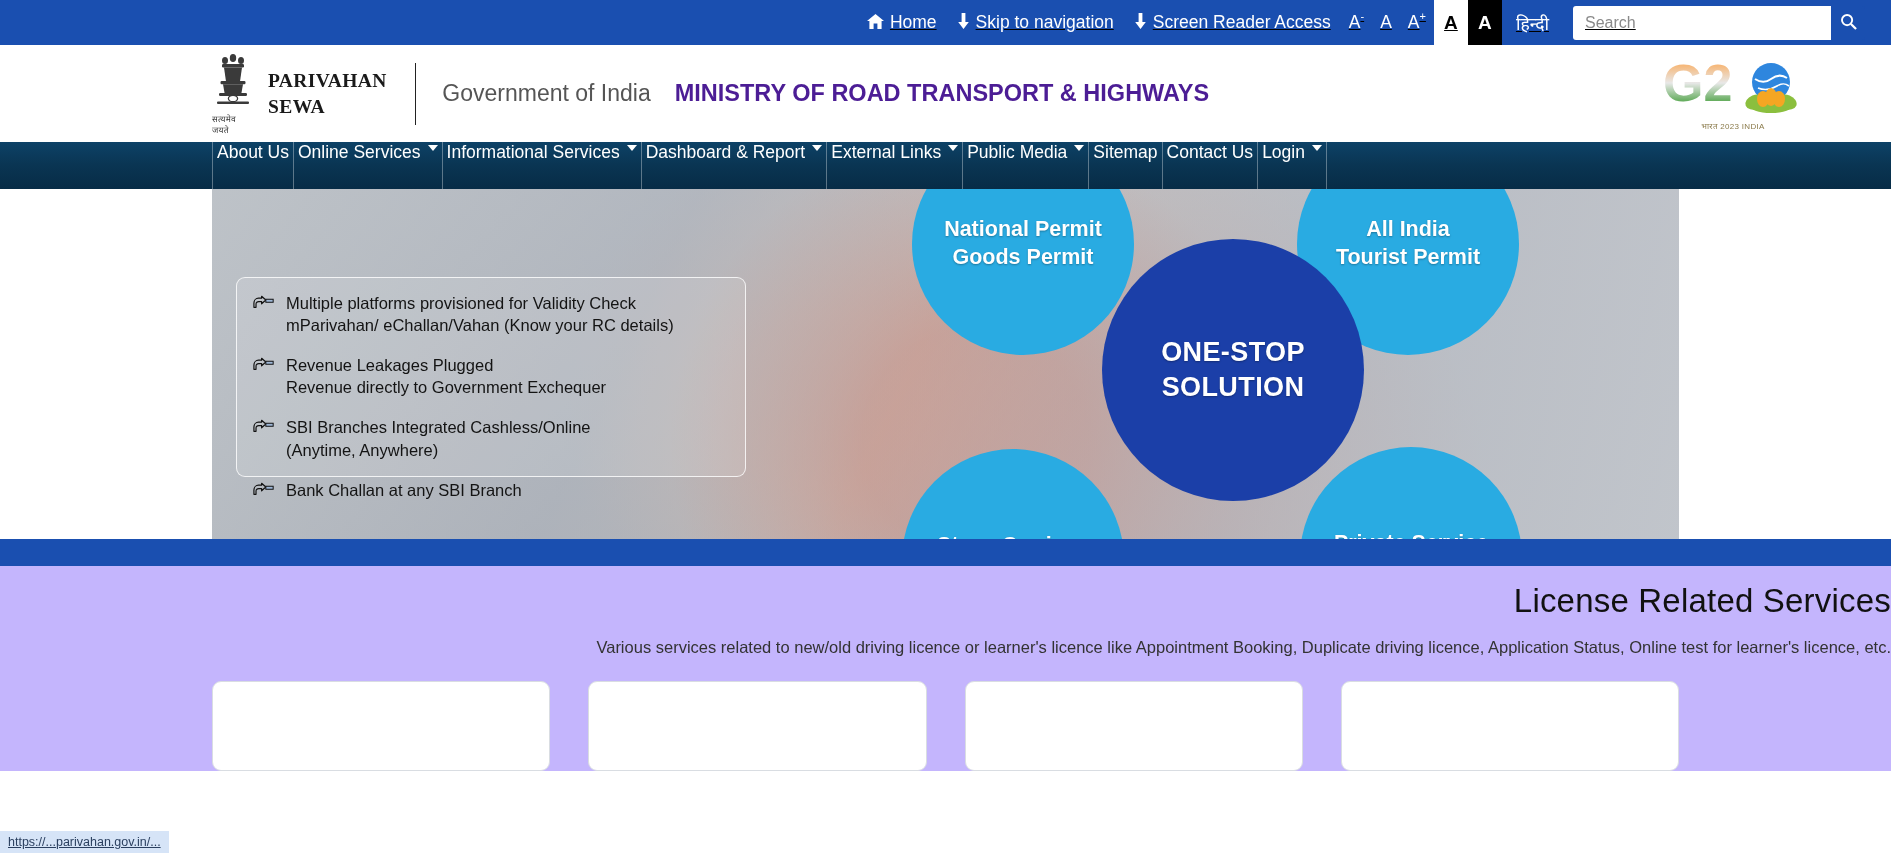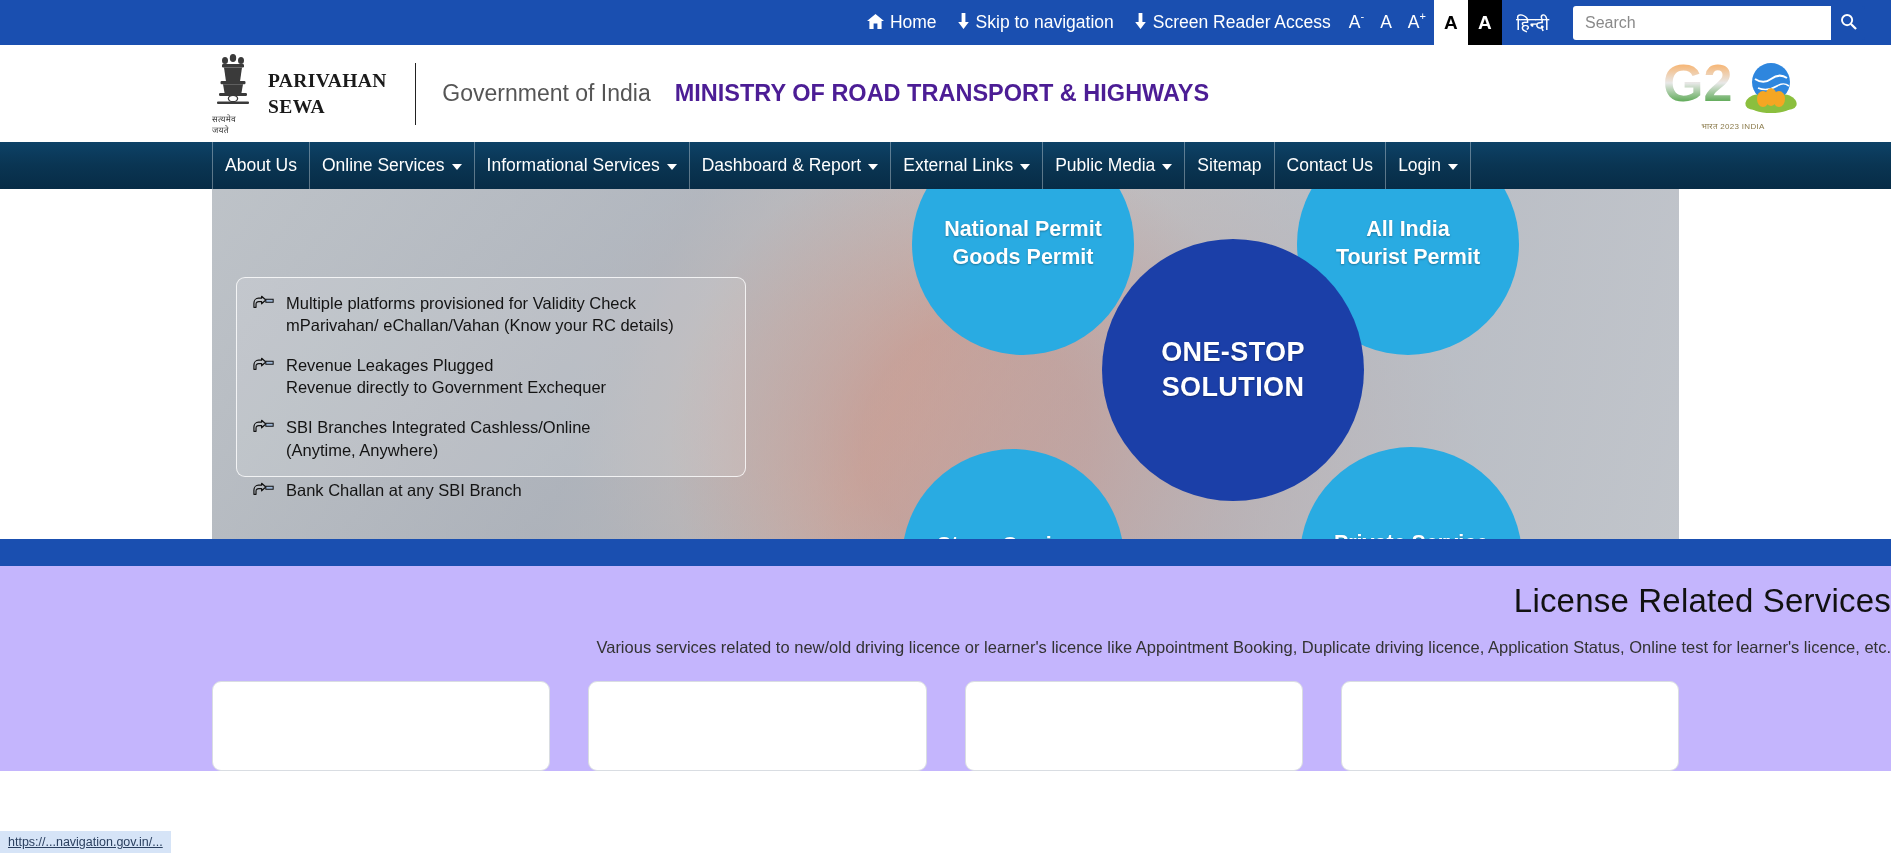--- a/index.html
+++ b/index.html
@@ -13,21 +13,21 @@
   
   .topbar {
     height: 45px;
     background: #1A4FB0;
     display: flex;
     align-items: center;
     justify-content: flex-end;
     padding-right: 26px;
     position: relative;
   }
-  .topbar-inner { display:flex; align-items:center; height:47px; }
+  .topbar-inner { display:flex; align-items:center; height:47px;text-decoration:underline; }
   .tb-link {
     color:#fff; font-size:17.5px; text-decoration:none;
     display:flex; align-items:center; gap:6px;
     padding: 0 10px; white-space:nowrap;
   }
   .tb-ico { font-size:16px; line-height:1; display:inline-block; }
   .fsz {
     color:#fff; font-size:17.5px; padding:0 8px; cursor:pointer;
     position:relative; display:inline-flex; align-items:flex-start;
   }
@@ -78,22 +78,22 @@
          display:flex; flex-direction:column; align-items:center; }
   .g20-caption { font-size:8px; color:#8a7a4a; margin-top:1px; letter-spacing:.3px; }
 
   
   .nav {
     height: 47px;
     background: linear-gradient(180deg,#0d4267 0%,#0a3553 48%,#072c46 100%);
     display:flex; align-items:stretch; padding-left:212px;
   }
   .nav-item {
-    display:flex; align-items:center; gap:7px;
-    padding: 0 12px; color:#ffffff; font-size:17.5px;
+    display:flex; align-items:flex-start; gap:7px;
+    padding: 0 4px; color:#ffffff; font-size:17.5px;
     text-decoration:none; white-space:nowrap; cursor:pointer;
     border-right:1px solid rgba(255,255,255,.34);
     position:relative;
   }
   .nav-item:first-child { border-left:1px solid rgba(255,255,255,.34); }
   .caret {
     width:0;height:0;border-left:5px solid transparent;border-right:5px solid transparent;
     border-top:6px solid #ffffff; display:inline-block; margin-top:3px;
   }
 
@@ -405,13 +405,13 @@
   <h2>License Related Services</h2>
   <p>Various services related to new/old driving licence or learner's licence like Appointment Booking, Duplicate driving licence, Application Status, Online test for learner's licence, etc.</p>
   <div class="cards">
     <div class="card"></div>
     <div class="card"></div>
     <div class="card"></div>
     <div class="card"></div>
   </div>
 </div>
 
-<div class="statusurl">https://...navigation.gov.in/...</div>
+<div class="statusurl">https://...parivahan.gov.in/...</div>
 
 </body></html>

